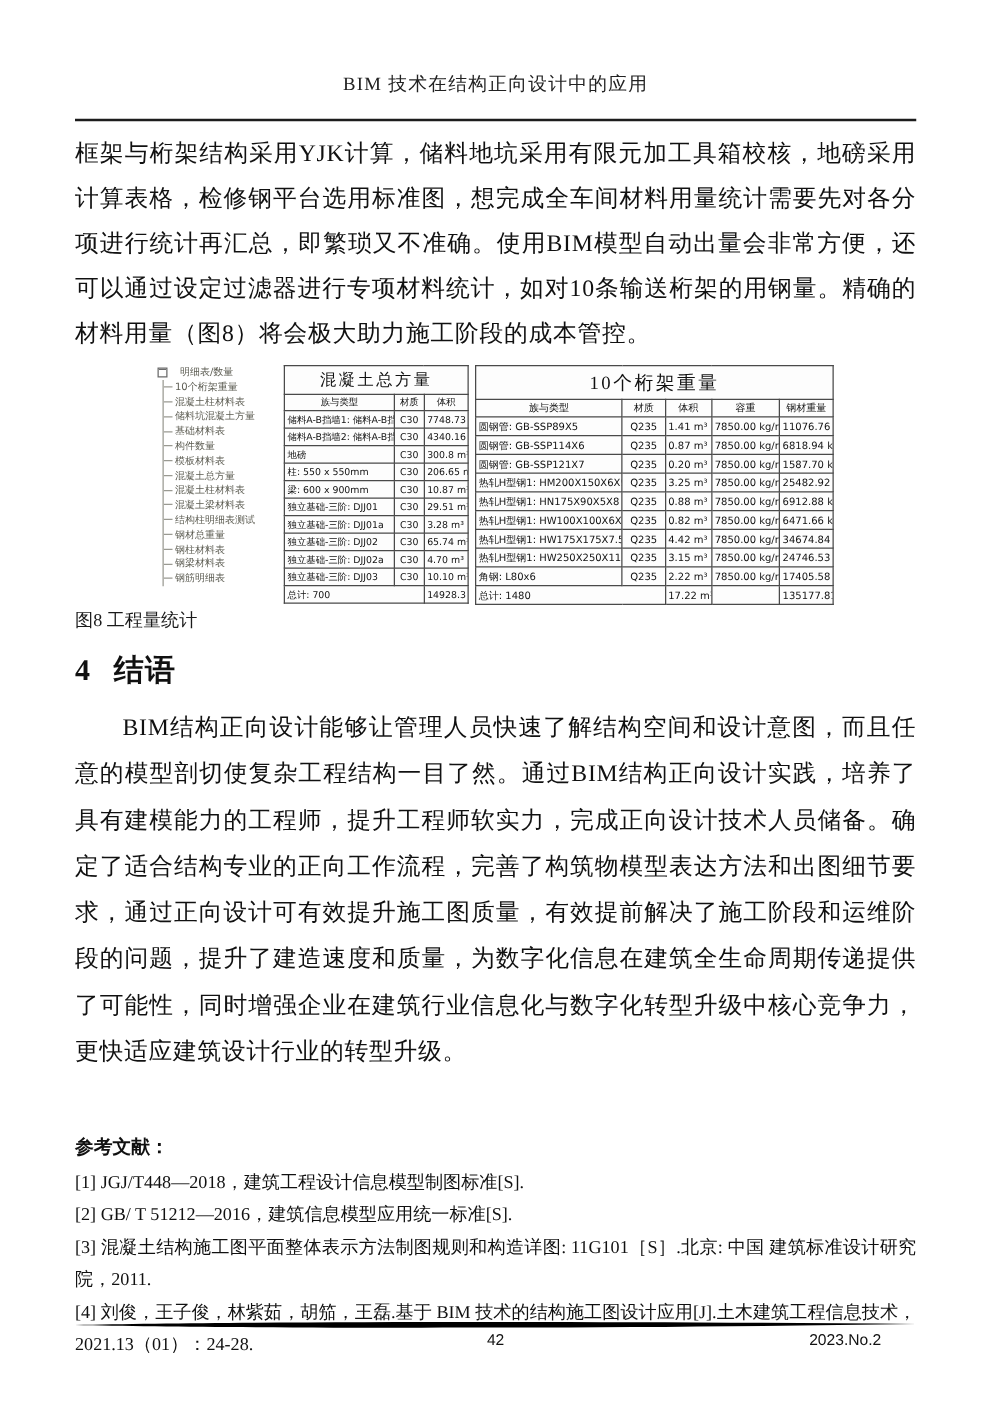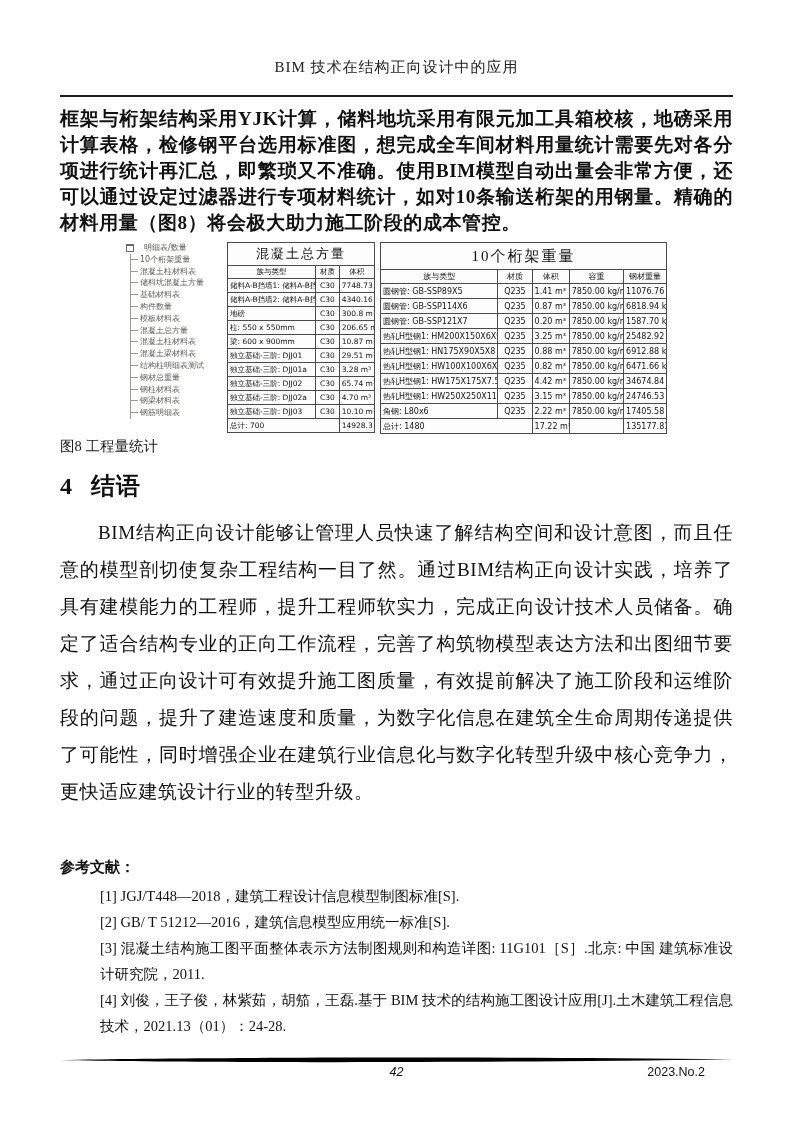--- a/index.html
+++ b/index.html
@@ -12,22 +12,22 @@
     font-family:"Liberation Serif", serif;
     color:#111;
     overflow:hidden;
   }
   
   .hdr{ text-align:center; font-size:15px; letter-spacing:1px; padding-bottom:18px;
         border-bottom:2px solid #1c1c1c; color:#222;}
   
   .intro{
     margin:9px 0 6px 0;
-    font-size:19px; line-height:26px; letter-spacing:0.6px;
-    text-align:justify; text-justify:inter-ideograph;font-weight:bold;
+    font-size:19px; line-height:36px; letter-spacing:0.6px;
+    text-align:justify; text-justify:inter-ideograph;
   }
   
   .figure{ margin:4px 0 0 66px; display:flex; align-items:flex-start; gap:5px; height:187px;}
   .tree{ width:96px; font-family:"DejaVu Sans", sans-serif; font-size:8px; line-height:11.8px; color:#5c5c52;}
   .tree-root{ display:flex; align-items:center; gap:10px; white-space:nowrap;}
   .tree-root-icon{ width:8px; height:8px; border:1px solid #6a6a6a; box-sizing:border-box;
     box-shadow:inset 0 2px 0 -1px #6a6a6a, inset 0 4px 0 -3px #8a8a8a; flex:0 0 auto;}
   .tree ul{ list-style:none; margin:0 0 0 4px; padding:0; border-left:1px solid #9a9a92;}
   .tree li{ white-space:nowrap; overflow:hidden;}
   .tree li::before{ content:""; display:inline-block; width:7px; height:1px; background:#9a9a92;
@@ -53,26 +53,26 @@
   .conclusion{
     margin:12px 0 0 0;
     font-size:19px; line-height:37px; letter-spacing:0.6px;
     text-align:justify; text-justify:inter-ideograph;
     text-indent:2em;
   }
   
   .refs{ margin-top:48px;}
   .refs-heading{ font-weight:bold; font-size:15px; margin-bottom:6px;}
   .refs ul{ list-style:none; margin:0; padding:0;}
-  .refs li{ font-size:14.5px; line-height:26px; text-align:justify; text-justify:inter-ideograph;margin-left:40px;}
+  .refs li{ font-size:14.5px; line-height:26px; text-align:justify; text-justify:inter-ideograph;}
   
   .footer{ position:absolute; left:60px; right:60px; bottom:40px;}
   .footer-line{ display:block; width:100%; height:8px;}
   .footer-row{ position:relative; height:18px; font-size:12.5px; font-family:"Liberation Sans", sans-serif; color:#111;}
-  .page-num{ position:absolute; left:50%; transform:translateX(-50%); top:1px;font-style:italic;}
+  .page-num{ position:absolute; left:50%; transform:translateX(-50%); top:1px;}
   .issue{ position:absolute; right:28px; top:1px;}
 </style>
 </head>
 <body>
 
 <div class="page">
 
   <div class="hdr">BIM 技术在结构正向设计中的应用</div>
 
   <p class="intro">框架与桁架结构采用YJK计算，储料地坑采用有限元加工具箱校核，地磅采用计算表格，检修钢平台选用标准图，想完成全车间材料用量统计需要先对各分项进行统计再汇总，即繁琐又不准确。使用BIM模型自动出量会非常方便，还可以通过设定过滤器进行专项材料统计，如对10条输送桁架的用钢量。精确的材料用量（图8）将会极大助力施工阶段的成本管控。</p>

